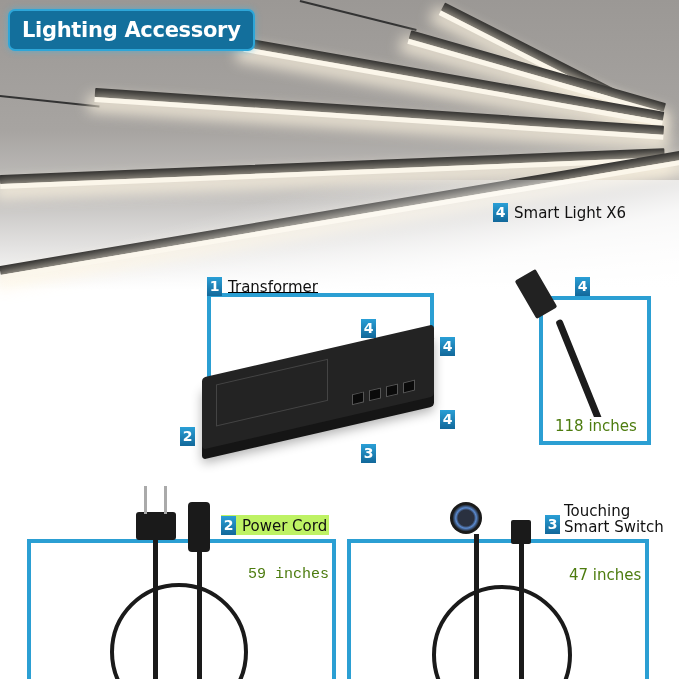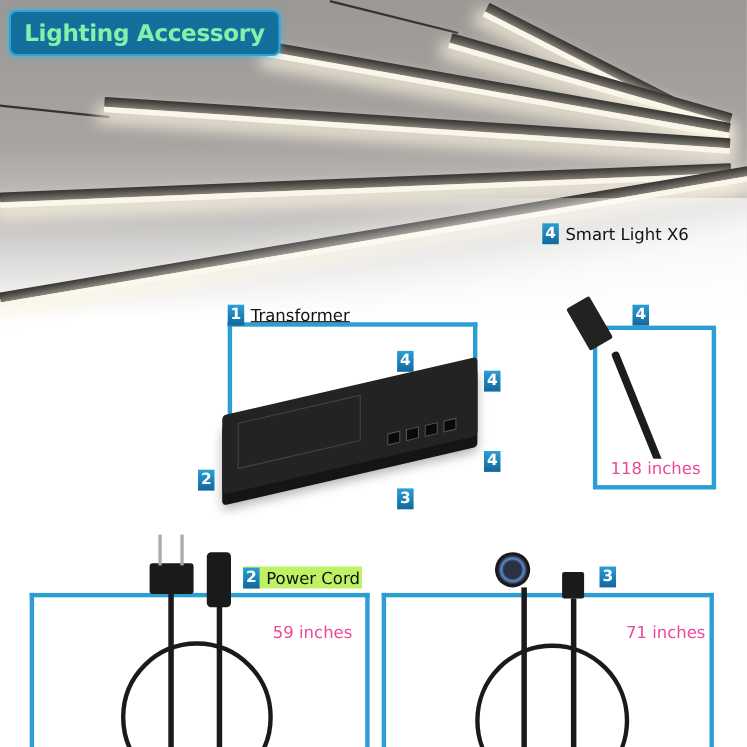--- a/index.html
+++ b/index.html
@@ -8,28 +8,28 @@
   
   .wall { left:0; top:0; width:679px; height:290px;
     background: linear-gradient(180deg, #9b9895 0%, #a7a4a1 45%, #c7c5c3 70%, #ffffff 100%); }
   .wall-fade { left:0; top:180px; width:679px; height:120px;
     background: linear-gradient(165deg, rgba(255,255,255,0) 30%, rgba(255,255,255,0.85) 70%, #fff 100%); }
   .strip { position:absolute; height:9px; background:#1e1e1e; transform-origin:left center; border-radius:1px; }
   .strip::after { content:""; position:absolute; left:0; right:0; bottom:-5px; height:5px; background:#fbf6ea; box-shadow:0 4px 14px 6px rgba(255,246,225,0.75); }
   .wire { position:absolute; height:1.5px; background:#333; transform-origin:left center; }
 
   .title-badge { left:8px; top:9px; height:38px; padding:0 12px; background:#136f9c; border:2px solid #2ea6d8; border-radius:7px;
-    box-shadow:0 0 6px rgba(60,180,230,0.6); color:#86efac; font-family:"DejaVu Sans", sans-serif; font-weight:bold; font-size:21px; line-height:38px; letter-spacing:-0.3px; }
+    box-shadow:0 0 6px rgba(60,180,230,0.6); color:#ffffff; font-family:"DejaVu Sans", sans-serif; font-weight:bold; font-size:21px; line-height:38px; letter-spacing:-0.3px; }
 
   .num { display:inline-block; width:15px; height:19px; background:linear-gradient(180deg,#2a9fd6,#12689a); color:#fff; font-weight:bold; font-size:14px; line-height:19px; text-align:center; vertical-align:middle; }
   .lbl { color:#111; font-size:15px; vertical-align:middle; margin-left:6px; font-family:"DejaVu Sans", sans-serif; }
 
   .box { position:absolute; border:4px solid #2b9fd3; background:transparent; }
   .box-open-top { border-top:none; }
-  .len { position:absolute; color:#ec4899; font-size:15px; font-family:"DejaVu Sans", sans-serif; }
+  .len { position:absolute; color:#4d7c0f; font-size:15px; font-family:"DejaVu Sans", sans-serif; }
 
   
   .xfmr { left:202px; top:351px; width:232px; height:72px; background:#232323; transform:skewY(-13deg); border-radius:4px;
     box-shadow:0 10px 0 #151515, 0 14px 10px rgba(0,0,0,0.3); }
   .xfmr .plate { position:absolute; left:14px; top:10px; width:110px; height:40px; border:1px solid #444; }
   .xfmr .ports { position:absolute; bottom:6px; left:150px; }
   .port { display:inline-block; width:10px; height:9px; background:#0a0a0a; border:1px solid #555; margin-right:5px; }
 
   
   .coil { position:absolute; border-radius:50%; border:4px solid #1a1a1a; box-shadow:inset 0 0 0 2px #fff, 0 0 0 2px #fff; }
@@ -74,31 +74,35 @@
 <div class="box" style="left:539px;top:296px;width:104px;height:141px;"></div>
 <span class="abs num" style="left:575px;top:277px;">4</span>
 <div class="abs" style="left:524px;top:272px;width:24px;height:44px;background:#222;transform:rotate(-30deg);border-radius:2px;"></div>
 <div class="abs" style="left:555px;top:320px;width:7px;height:110px;background:#1c1c1c;transform:rotate(-22deg);transform-origin:top;border-radius:3px;"></div>
 <div class="len" style="left:555px;top:417px;background:#fff;">118 inches</div>
 
 <div class="box" style="left:27px;top:539px;width:301px;height:150px;border-bottom:none;"></div>
 <div class="abs" style="left:221px;top:515px;background:#bef264;padding-right:2px;">
   <span class="num">2</span><span class="lbl">Power Cord</span>
 </div>
-<div class="len" style="left:248px;top:566px;">59 inches</div>
+<div class="len" style="left:248px;top:566px;font-family:Liberation Mono, monospace;">59 inches</div>
 <div class="coil" style="left:110px;top:583px;width:130px;height:130px;"></div>
 <div class="abs" style="left:136px;top:512px;width:40px;height:28px;background:#1a1a1a;border-radius:3px;"></div>
 <div class="abs" style="left:144px;top:486px;width:3px;height:28px;background:#aaa;"></div>
 <div class="abs" style="left:164px;top:486px;width:3px;height:28px;background:#aaa;"></div>
 <div class="cable" style="left:153px;top:540px;height:140px;"></div>
 <div class="abs" style="left:188px;top:502px;width:22px;height:50px;background:#1a1a1a;border-radius:4px;"></div>
 <div class="cable" style="left:197px;top:550px;height:130px;"></div>
 
 <div class="box" style="left:347px;top:539px;width:294px;height:150px;border-bottom:none;"></div>
 <div class="abs" style="left:545px;top:503px;background:#fff;">
   <span class="num" style="position:absolute;left:0;top:12px;">3</span>
+  <div class="lbl" style="margin-left:19px;line-height:16px;font-size:15px;">
+    <div>Touching</div>
+    <div>Smart Switch</div>
+  </div>
 </div>
-<div class="len" style="left:569px;top:566px;">71 inches</div>
+<div class="len" style="left:569px;top:566px;">47 inches</div>
 <div class="coil" style="left:432px;top:585px;width:132px;height:132px;"></div>
 <div class="abs" style="left:450px;top:502px;width:32px;height:32px;border-radius:50%;background:radial-gradient(circle,#2a3140 35%,#5a8ad0 45%,#1a1a1a 60%);"></div>
 <div class="cable" style="left:474px;top:534px;height:146px;"></div>
 <div class="abs" style="left:511px;top:520px;width:20px;height:24px;background:#1a1a1a;border-radius:2px;"></div>
 <div class="cable" style="left:519px;top:544px;height:136px;"></div>
 
 </body></html>

